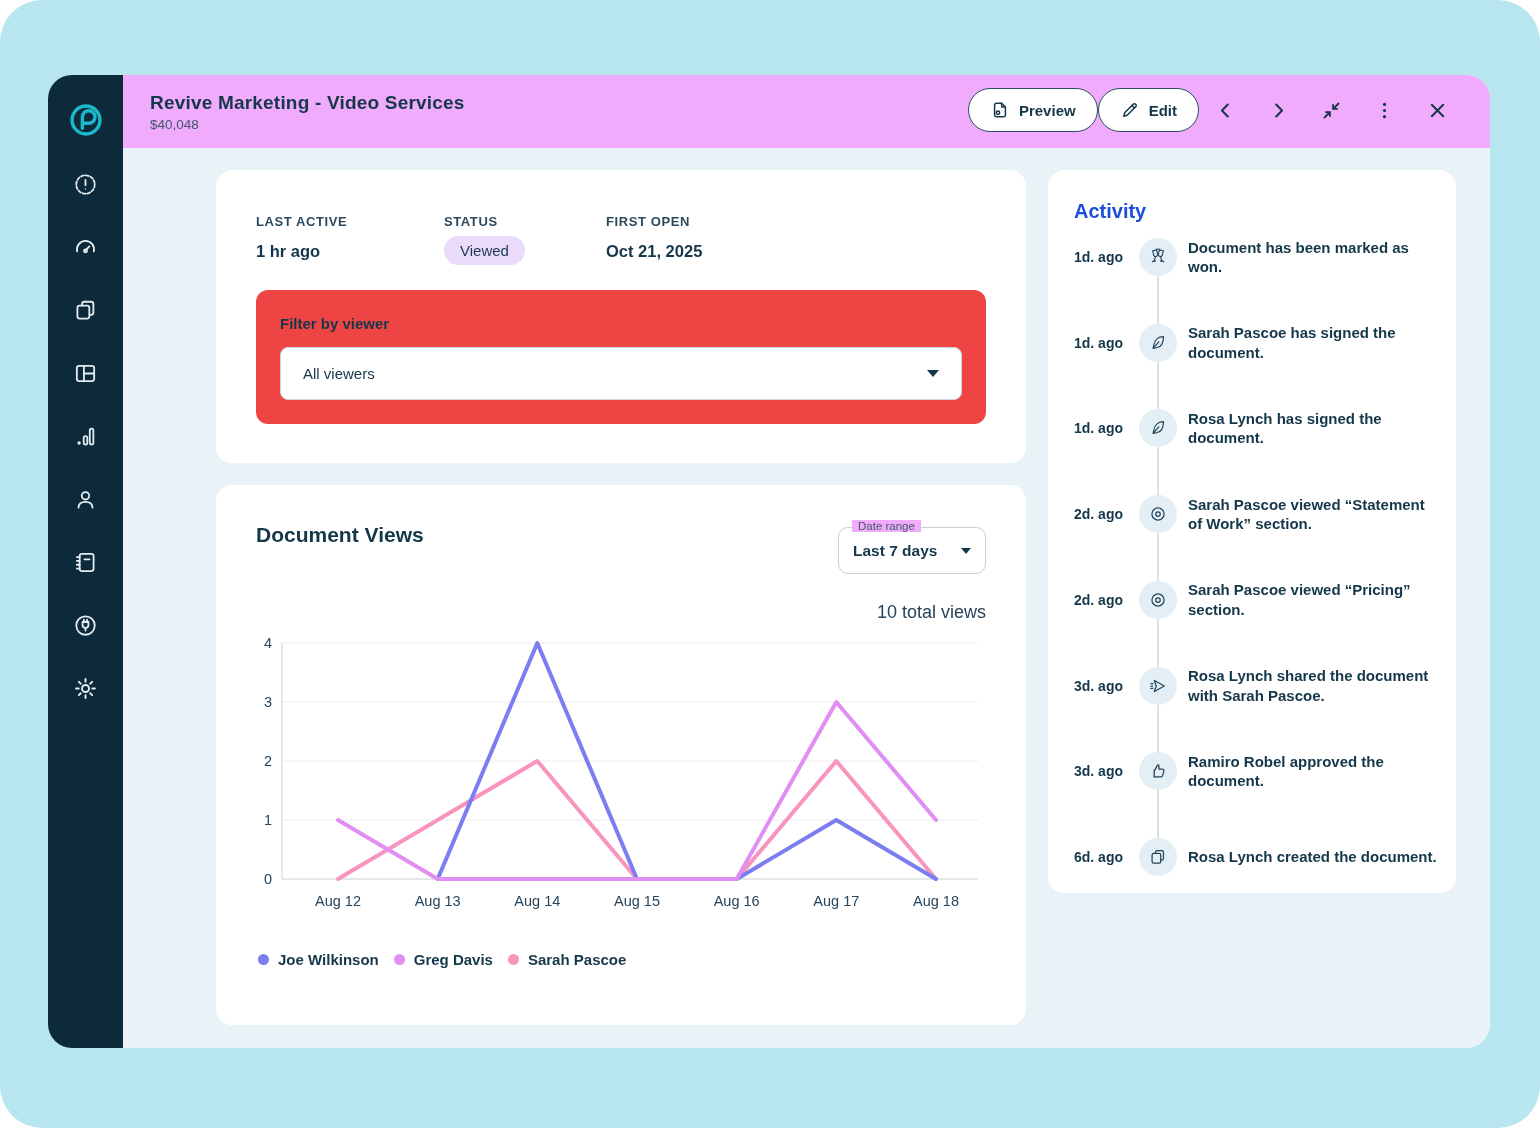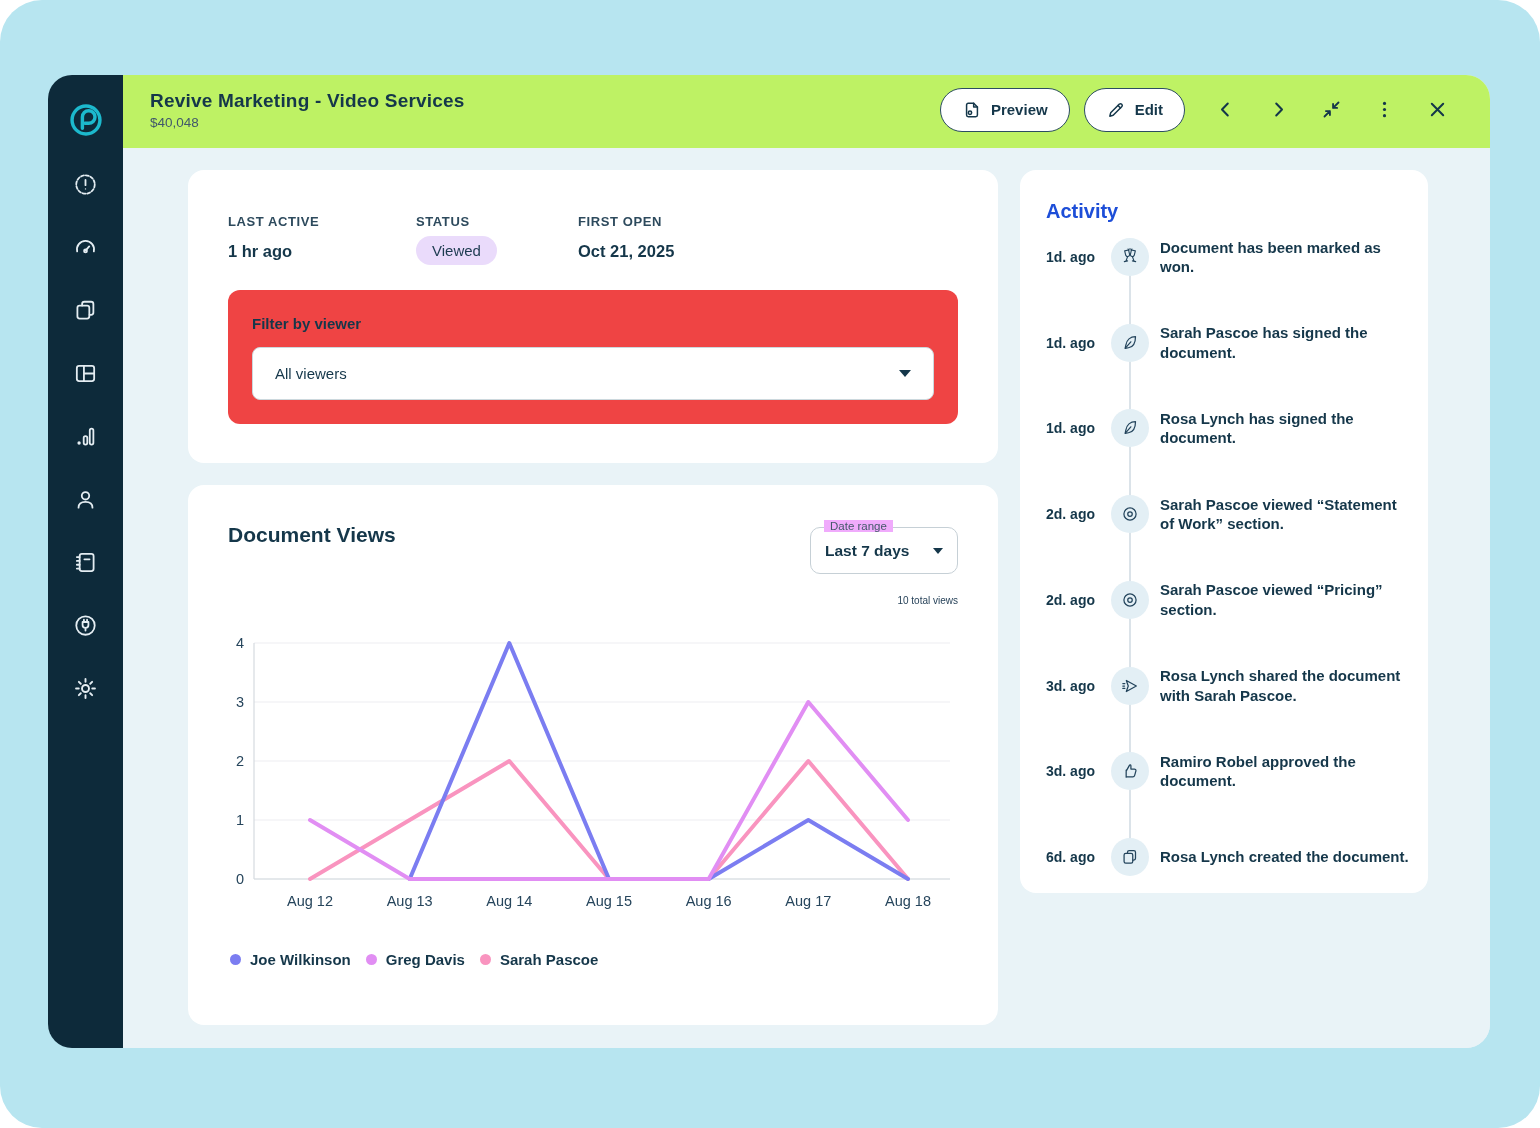--- a/index.html
+++ b/index.html
@@ -16,36 +16,36 @@
              padding-top:26px; flex:0 0 75px; }
   .logo { width:38px; height:38px; margin-bottom:30px; display:flex; align-items:center; justify-content:center; }
   .logo svg { width:36px; height:36px; }
   #side-nav { display:flex; flex-direction:column; align-items:center; gap:33px; }
   .side-item { width:30px; height:30px; display:flex; align-items:center; justify-content:center;
                color:#e4edf2; cursor:pointer; }
   .side-item svg { width:27px; height:27px; }
 
   
   .content { flex:1; display:flex; flex-direction:column; background:#e9f3f7; }
-  header { height:73px; background:#bef264; display:flex; align-items:center;
-           padding:0 40px 4px 27px; flex:0 0 73px; }
+  header { height:73px; background:#f0abfc; display:flex; align-items:flex-end;
+           padding:0 40px 16px 27px; flex:0 0 73px; }
   .title-block h1 { font-size:19px; font-weight:700; color:#15374a; letter-spacing:.2px; }
   .subtitle { font-size:13.5px; color:#41586b; margin-top:3px; }
-  .toolbar { margin-left:auto; display:flex; align-items:center; gap:14px; }
+  .toolbar { margin-left:auto; display:flex; align-items:center; }
   .pill { display:flex; align-items:center; gap:9px; height:44px; padding:0 21px; background:#fff;
           border:1.5px solid #2b4c61; border-radius:23px; font-family:inherit; font-size:15px;
           font-weight:700; color:#15374a; cursor:pointer; }
   .pill .i { display:flex; } .pill svg { width:20px; height:20px; }
   #icon-buttons { display:flex; align-items:center; gap:27px; margin-left:13px; }
   .icon-btn { width:26px; height:26px; display:flex; align-items:center; justify-content:center;
               background:none; border:none; color:#15374a; cursor:pointer; }
   .icon-btn svg { width:21px; height:21px; }
 
   .main { flex:1; position:relative; background:#e9f3f7; }
-  .card { position:absolute; background:#ffffff; border-radius:16px; }
+  .card { position:absolute; background:#ffffff; border-radius:16px;margin-left:28px; }
 
   
   #stats-card { left:65px; top:22px; width:810px; height:293px; }
   #stats-row { display:flex; padding:44px 0 0 40px; }
   .stat-col:nth-child(1){ width:188px; } .stat-col:nth-child(2){ width:162px; }
   .stat-col:nth-child(3){ width:177px; }
   .stat-label { font-size:13px; font-weight:600; color:#2d4a5d; letter-spacing:.6px; }
   .stat-value { margin-top:13px; font-size:16.5px; font-weight:700; color:#15374a; }
   .badge { display:inline-block; margin-top:7px; background:#eadbfb; color:#1d3b50; font-size:15px;
            font-weight:400; padding:6px 16px; border-radius:16px; }
@@ -59,21 +59,21 @@
 
   
   #views-card { left:65px; top:337px; width:810px; height:540px; }
   #views-title { padding:38px 0 0 40px; font-size:21px; font-weight:700; color:#15374a; }
   #views-updated { padding:11px 0 0 40px; font-size:15px; color:#33495a; }
   #date-range { position:absolute; right:40px; top:42px; width:148px; height:47px; border:1px solid #c6d0d6;
                 border-radius:10px; background:#fff; display:flex; align-items:center; padding:0 14px 0 14px; cursor:pointer; }
   #date-range-label { position:absolute; top:-8px; left:13px; background:#f0abfc; padding:0 6px; font-size:11.5px; color:#44596b; }
   #date-range-value { font-size:15.5px; font-weight:600; color:#15374a;text-align:right; }
   #date-range .caret { border-top-width:6px; border-left-width:5px; border-right-width:5px; }
-  #total-views { position:absolute; right:40px; top:110px; font-size:10px; color:#28435a; }
+  #total-views { position:absolute; right:40px; top:117px; font-size:18px; color:#28435a; }
   #chart-wrap { position:absolute; left:36px; top:150px; width:738px; height:296px; }
   #chart-wrap svg text { font-family:"Liberation Sans", sans-serif; }
   #legend { position:absolute; left:42px; top:466px; display:flex; align-items:center; gap:15px; }
   .legend-item { display:flex; align-items:center; gap:9px; font-size:15px; font-weight:600; color:#15374a; }
   .legend-dot { width:11px; height:11px; border-radius:50%; }
 
   
   #activity-card { left:897px; top:22px; width:408px; height:723px; }
   #activity-title { padding:30px 0 0 26px; font-size:20px; font-weight:700; color:#1d4ed8; }
   #timeline-line { position:absolute; left:109px; top:87px; width:2px; height:600px; background:#dbe3e9; }

